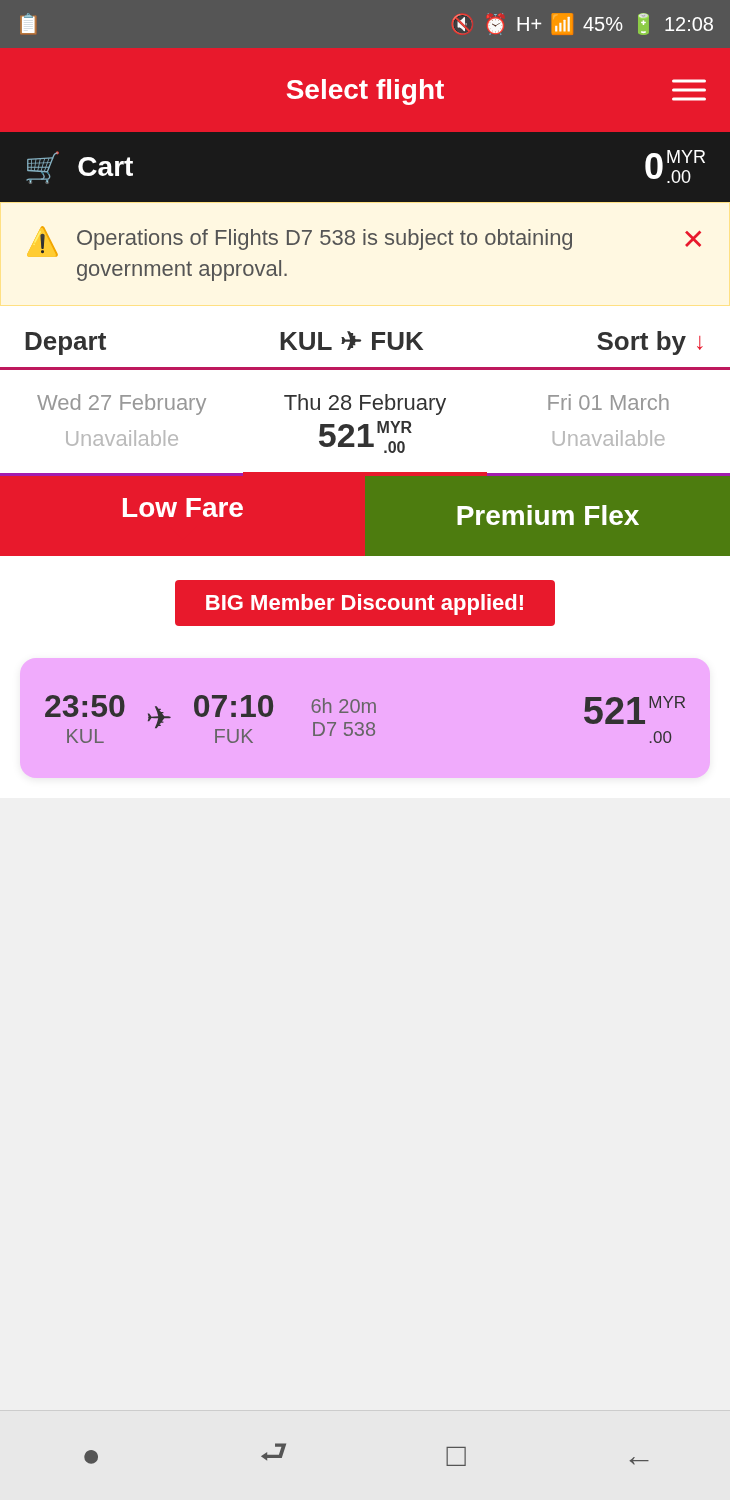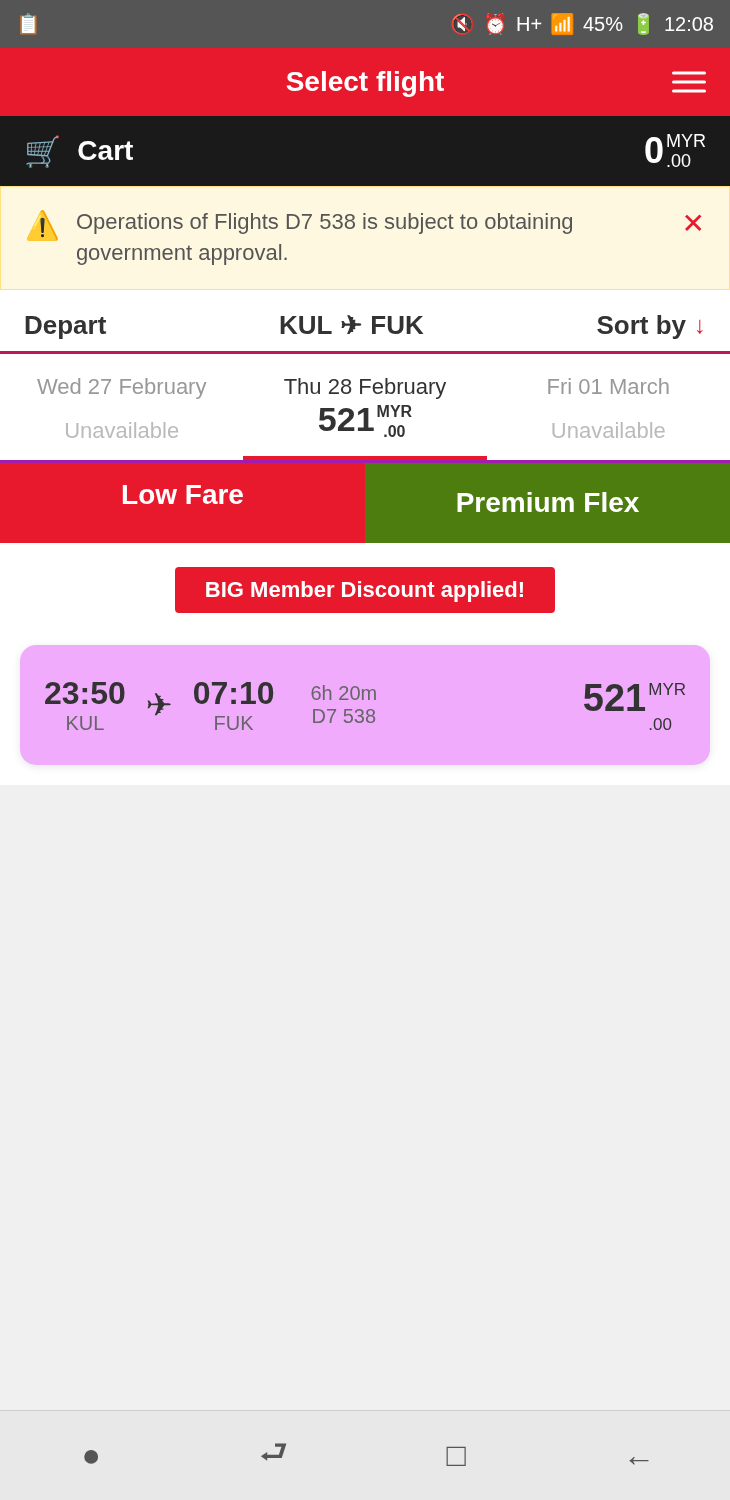--- a/index.html
+++ b/index.html
@@ -31,21 +31,21 @@
     .status-bar-right {
       display: flex;
       align-items: center;
       gap: 8px;
       font-size: 20px;
     }
 
     
     .header {
       background: #e8192c;
-      height: 68px;
+      height: 84px;
       display: flex;
       align-items: center;
       justify-content: center;
       position: relative;
     }
     .header-title {
       color: white;
       font-size: 28px;
       font-weight: bold;
     }
@@ -220,21 +220,21 @@
       font-weight: bold;
     }
     .date-price-sup {
       font-size: 16px;
       margin-top: 4px;
       line-height: 1;
     }
     .date-unavailable {
       font-size: 22px;
       color: #bbb;
-      margin-top: 18px;
+      margin-top: 10px;
     }
 
     
     .fare-tabs {
       display: flex;
       height: 80px;
     }
     .fare-tab {
       flex: 1;
       display: flex;

